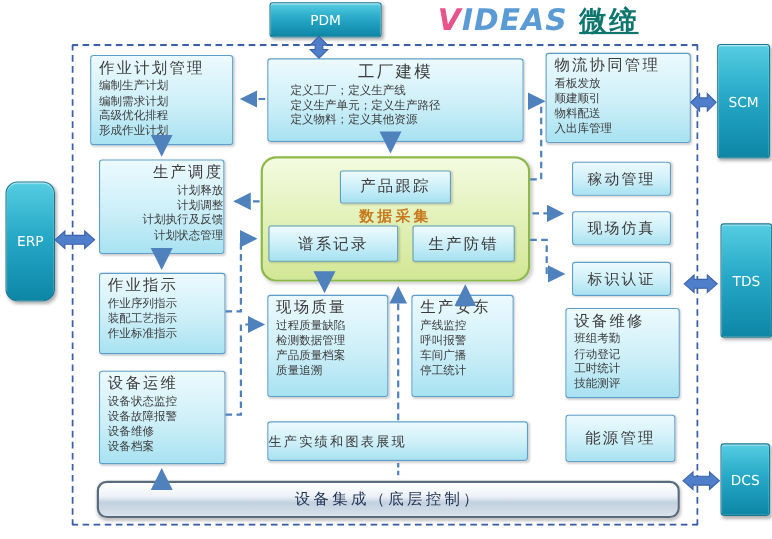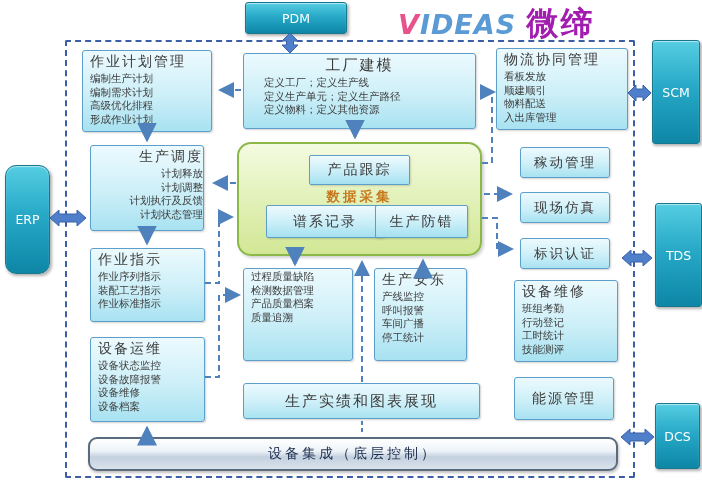--- a/index.html
+++ b/index.html
@@ -56,29 +56,29 @@
   }
   
   .int-bar{
     position:absolute;left:88px;top:437px;width:530px;height:34px;
     background:linear-gradient(180deg,#ffffff 0%,#eef3f8 40%,#c3d0de 60%,#d9e2ec 100%);
     border:2px solid #5a6b7d;border-radius:9px;
     display:flex;align-items:center;justify-content:center;
     font-size:14px;letter-spacing:3px;color:#1e2e50;box-sizing:border-box;
     box-shadow:1px 2px 3px rgba(0,0,0,.25);
   }
-  .report-bar{display:flex;align-items:center;justify-content:center;font-size:15px;letter-spacing:2px;}
+  .report-bar{display:flex;align-items:center;font-size:12px;letter-spacing:2px;}
   
   .logo{
     position:absolute;left:398px;top:2px;font-style:italic;font-weight:bold;
     font-size:27px;color:#5b9bd5;letter-spacing:1px;white-space:nowrap;
   }
   .logo .brand{display:inline-block;color:#5b9bd5;}
   .logo .brand::first-letter{color:#e8538c;}
-  .logo .cn{font-size:32px;font-style:normal;color:#a21caf;letter-spacing:2px;}
+  .logo .cn{font-size:25px;font-style:normal;color:#0f766e;letter-spacing:2px;text-decoration:underline;}
   svg.overlay{position:absolute;left:0;top:0;pointer-events:none;z-index:6;}
 </style>
 </head>
 <body>
 
 <div class="logo">
   <span class="brand">VIDEAS</span>
   <span class="cn">微缔</span>
 </div>
 
@@ -146,29 +146,30 @@
     <div>定义生产单元；定义生产路径</div>
     <div>定义物料；定义其他资源</div>
   </div>
 </div>
 
 <div class="green">
   <div class="inner" style="left:70px;top:11px;width:101px;height:30px;">
       <span>产品跟踪</span>
     </div>
   <div class="dc-label">数据采集</div>
-  <div class="inner" style="left:27px;top:61px;width:118px;height:33px;">
+  <div class="inner" style="left:5px;top:61px;width:118px;height:33px;">
       <span>谱系记录</span>
     </div>
   <div class="inner" style="left:136px;top:61px;width:93px;height:33px;">
       <span>生产防错</span>
     </div>
 </div>
 
 <div class="box" style="left:243px;top:268px;width:110px;height:93px;">
+  <div class="title">现场质量</div>
   <div class="items">
     <div>过程质量缺陷</div>
     <div>检测数据管理</div>
     <div>产品质量档案</div>
     <div>质量追溯</div>
   </div>
 </div>
 
 <div class="box" style="left:374px;top:268px;width:93px;height:93px;">
   <div class="title">生产安东</div>

